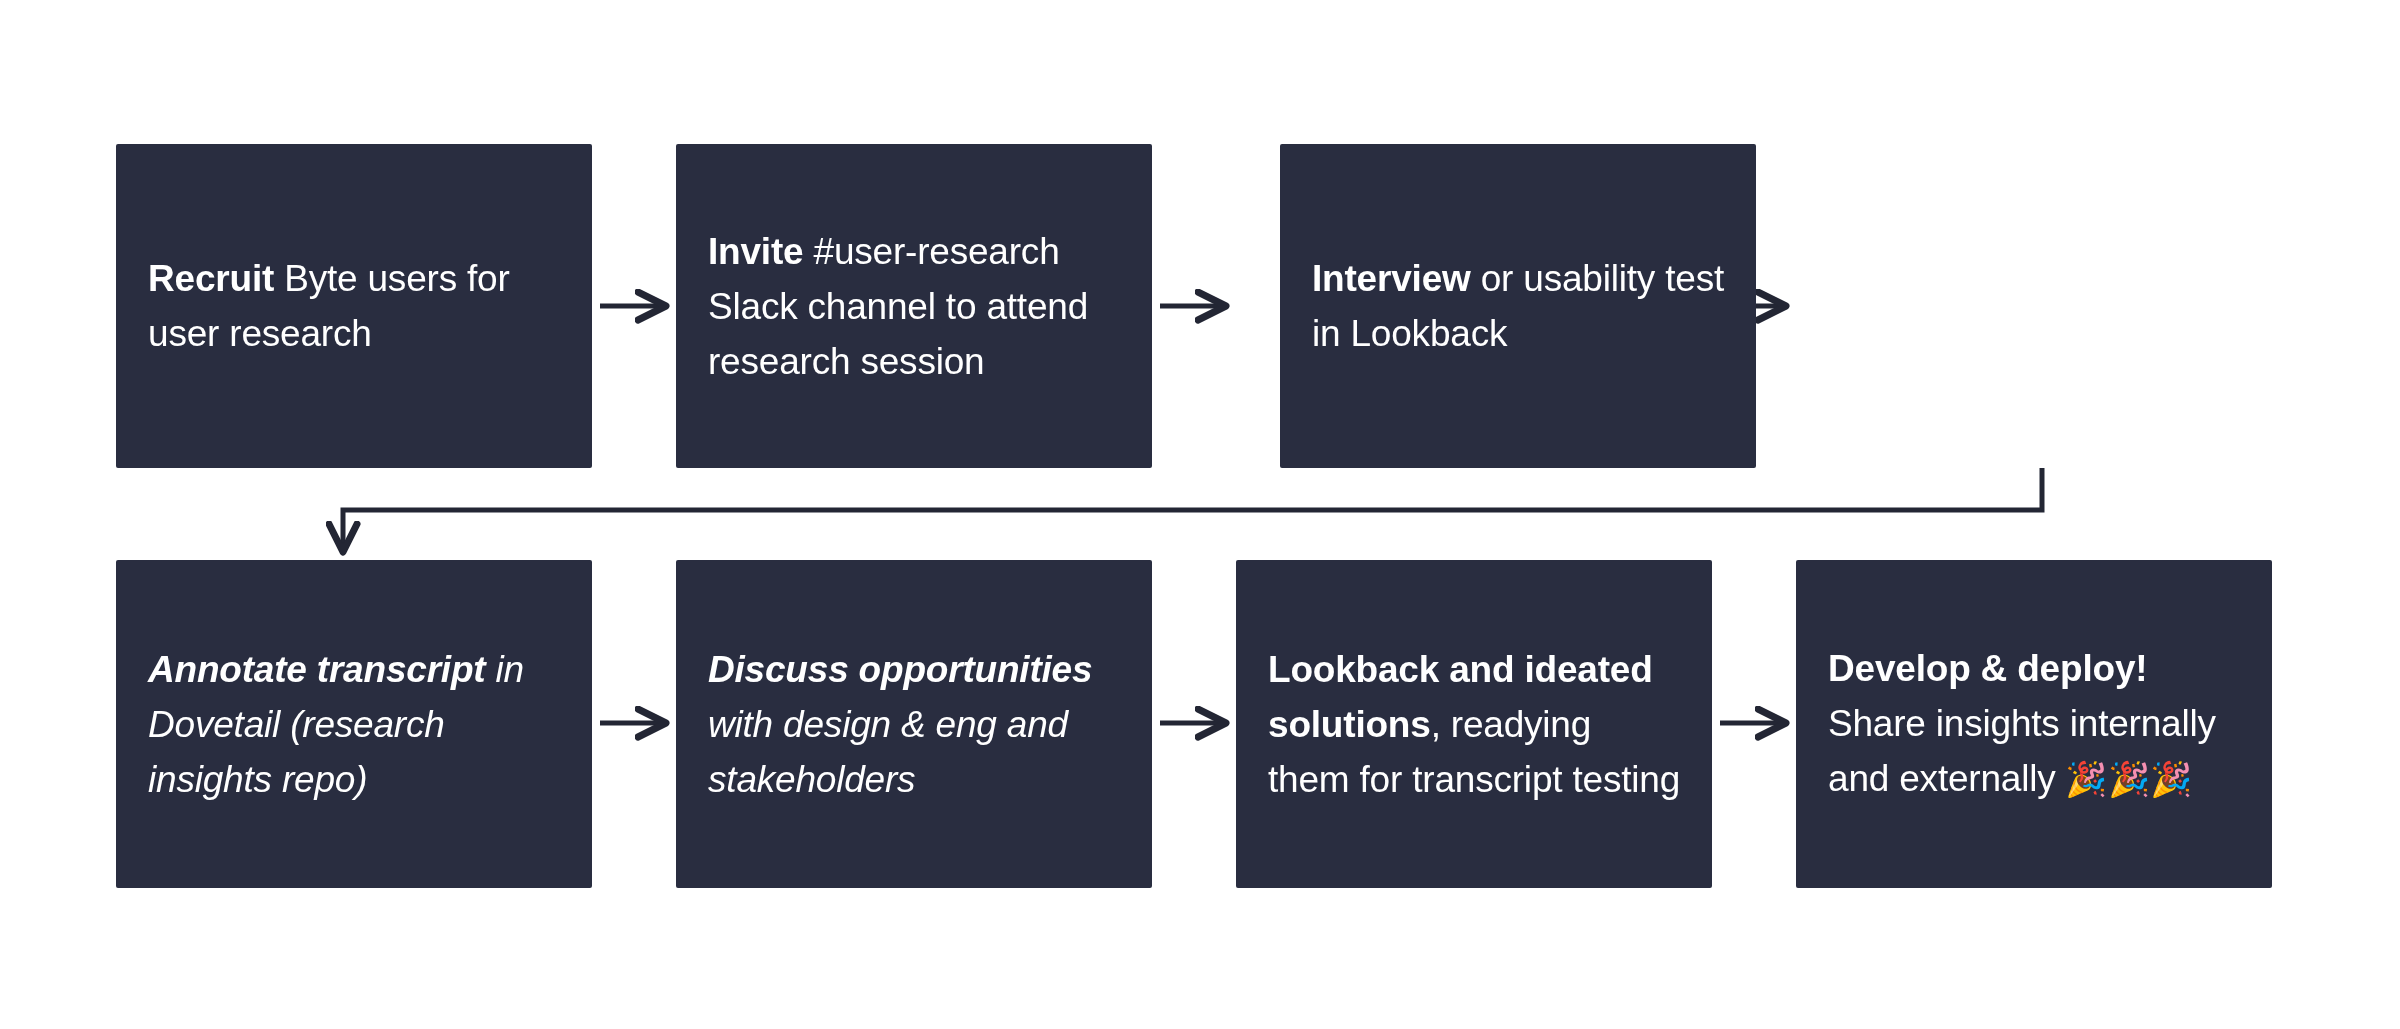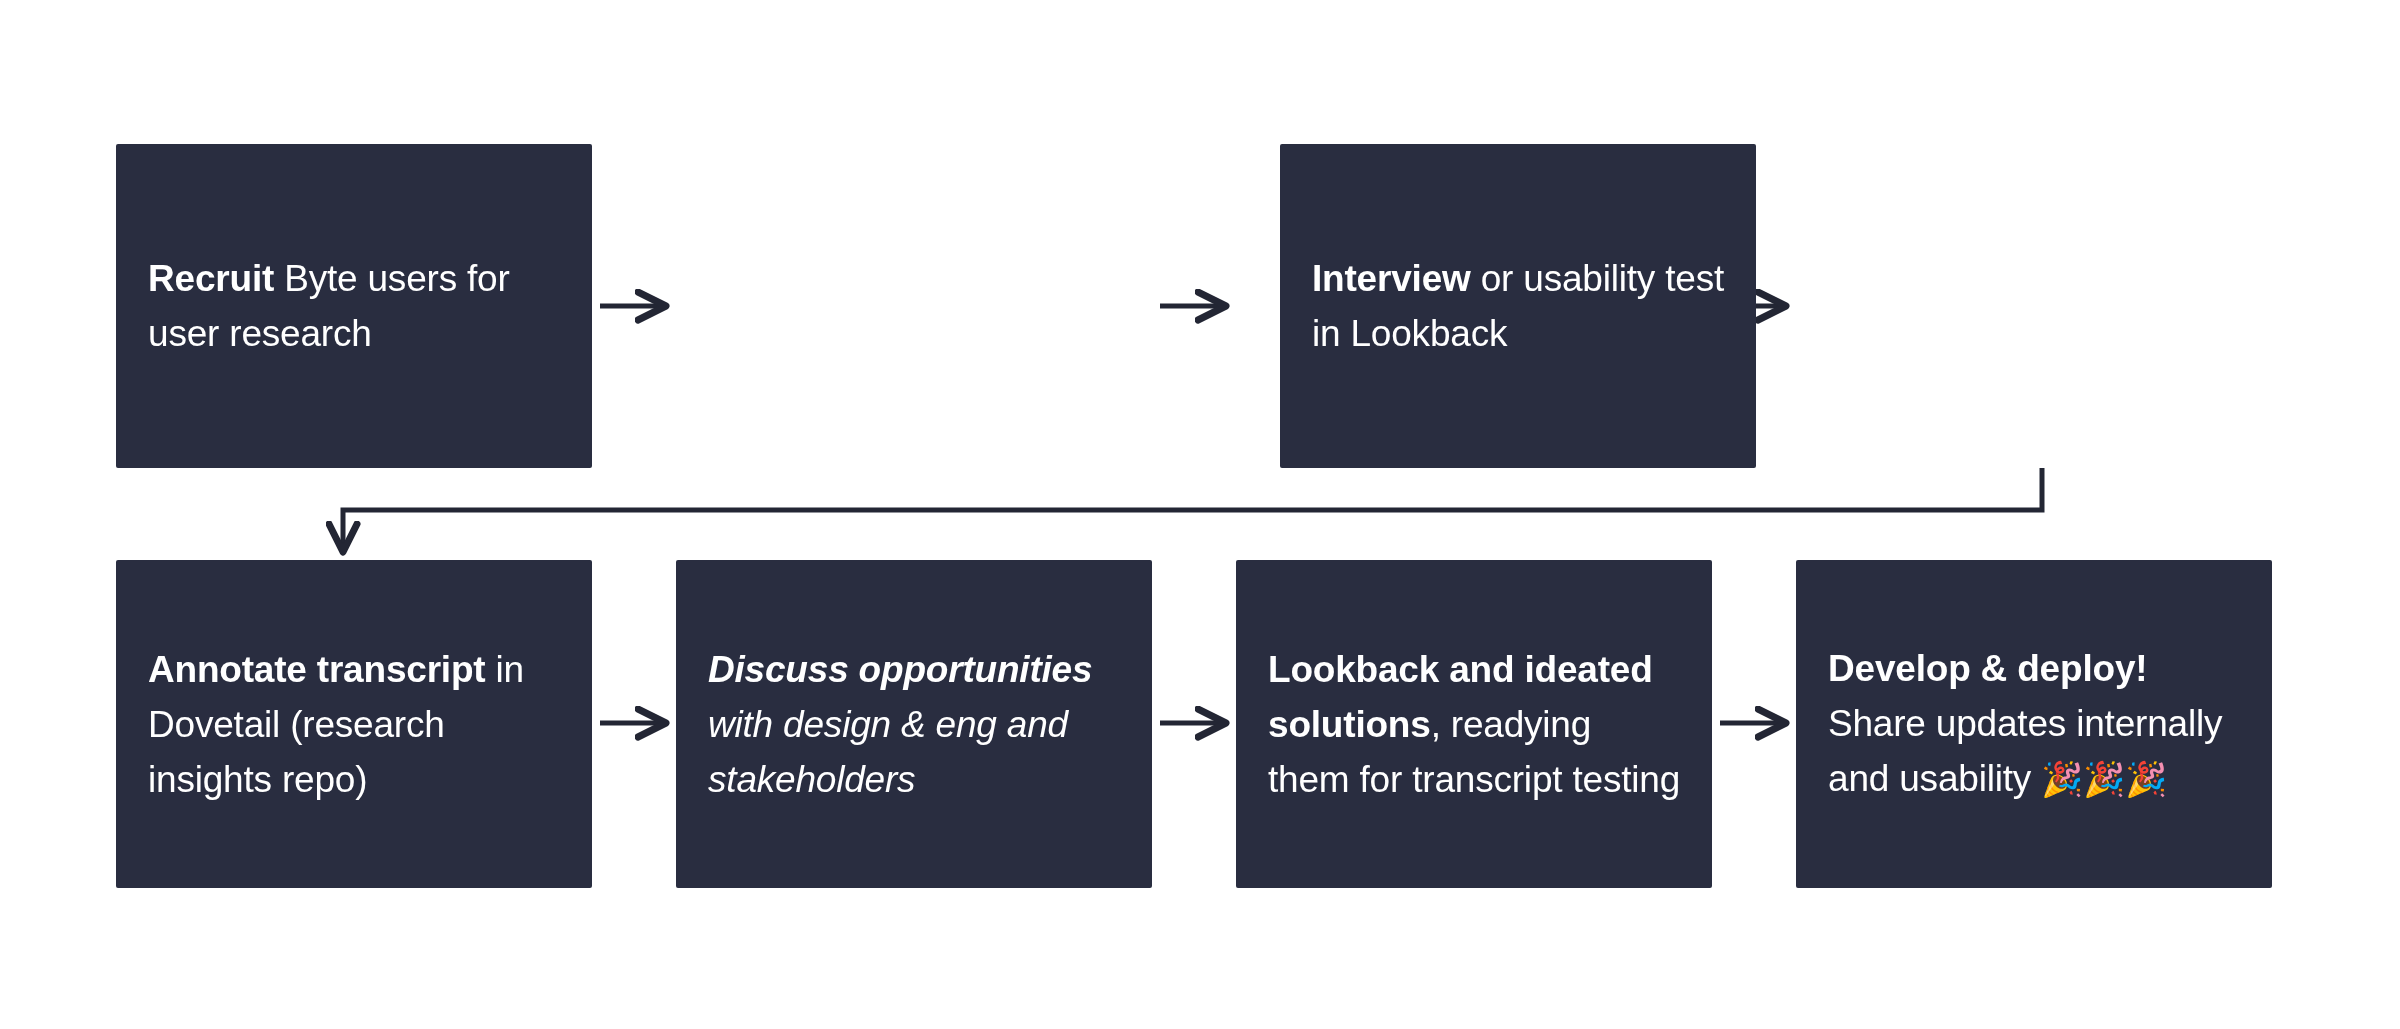--- a/index.html
+++ b/index.html
@@ -50,21 +50,21 @@
   .emoji {
     font-size: 34px;
     letter-spacing: 0px;
   }
   
   #node-1 { left: 116px; top: 144px; width: 476px; height: 324px; }
   #node-2 { left: 676px; top: 144px; width: 476px; height: 324px; }
   #node-3 { left: 1236px; top: 144px; width: 476px; height: 324px; margin-left: 44px; }
   #node-4 { left: 1796px; top: 144px; width: 476px; height: 324px; }
   
-  #node-5 { left: 116px; top: 560px; width: 476px; height: 328px; }
+  #node-5 { left: 116px; top: 560px; width: 476px; height: 328px; font-style: italic; }
   #node-6 { left: 676px; top: 560px; width: 476px; height: 328px; font-style: italic; }
   #node-7 { left: 1236px; top: 560px; width: 476px; height: 328px; }
   #node-8 { left: 1796px; top: 560px; width: 476px; height: 328px; }
 </style>
 </head>
 <body>
 
 <div id="canvas">
 
   <svg class="flow-svg" viewBox="0 0 2400 1029" xmlns="http://www.w3.org/2000/svg">
@@ -98,20 +98,25 @@
       <line x1="1720" y1="723" x2="1786" y2="723" stroke="#232634" stroke-width="5" marker-end="url(#ah)"></line>
     </g>
   </svg>
 
   <div class="node" id="node-1">
     <div class="node-text">
       <b>Recruit</b><span> Byte users for user research</span>
     </div>
   </div>
 
+  <div class="node" id="node-2">
+    <div class="node-text">
+      <b>Invite</b><span> #user-research Slack channel to attend research session</span>
+    </div>
+  </div>
 
   <div class="node" id="node-3">
     <div class="node-text">
       <b>Interview</b><span> or usability test in Lookback</span>
     </div>
   </div>
 
 
   <div class="node" id="node-5">
     <div class="node-text">
@@ -126,17 +131,17 @@
   </div>
 
   <div class="node" id="node-7">
     <div class="node-text">
       <b>Lookback and ideated solutions</b><span>, readying them for transcript testing</span>
     </div>
   </div>
 
   <div class="node" id="node-8">
     <div class="node-text">
-      <b>Develop &amp; deploy!</b><span> Share updates internally and usability </span><span class="emoji">🎉🎉🎉</span>
+      <b>Develop &amp; deploy!</b><span> Share insights internally and externally </span><span class="emoji">🎉🎉🎉</span>
     </div>
   </div>
 
 </div>
 
 </body></html>

